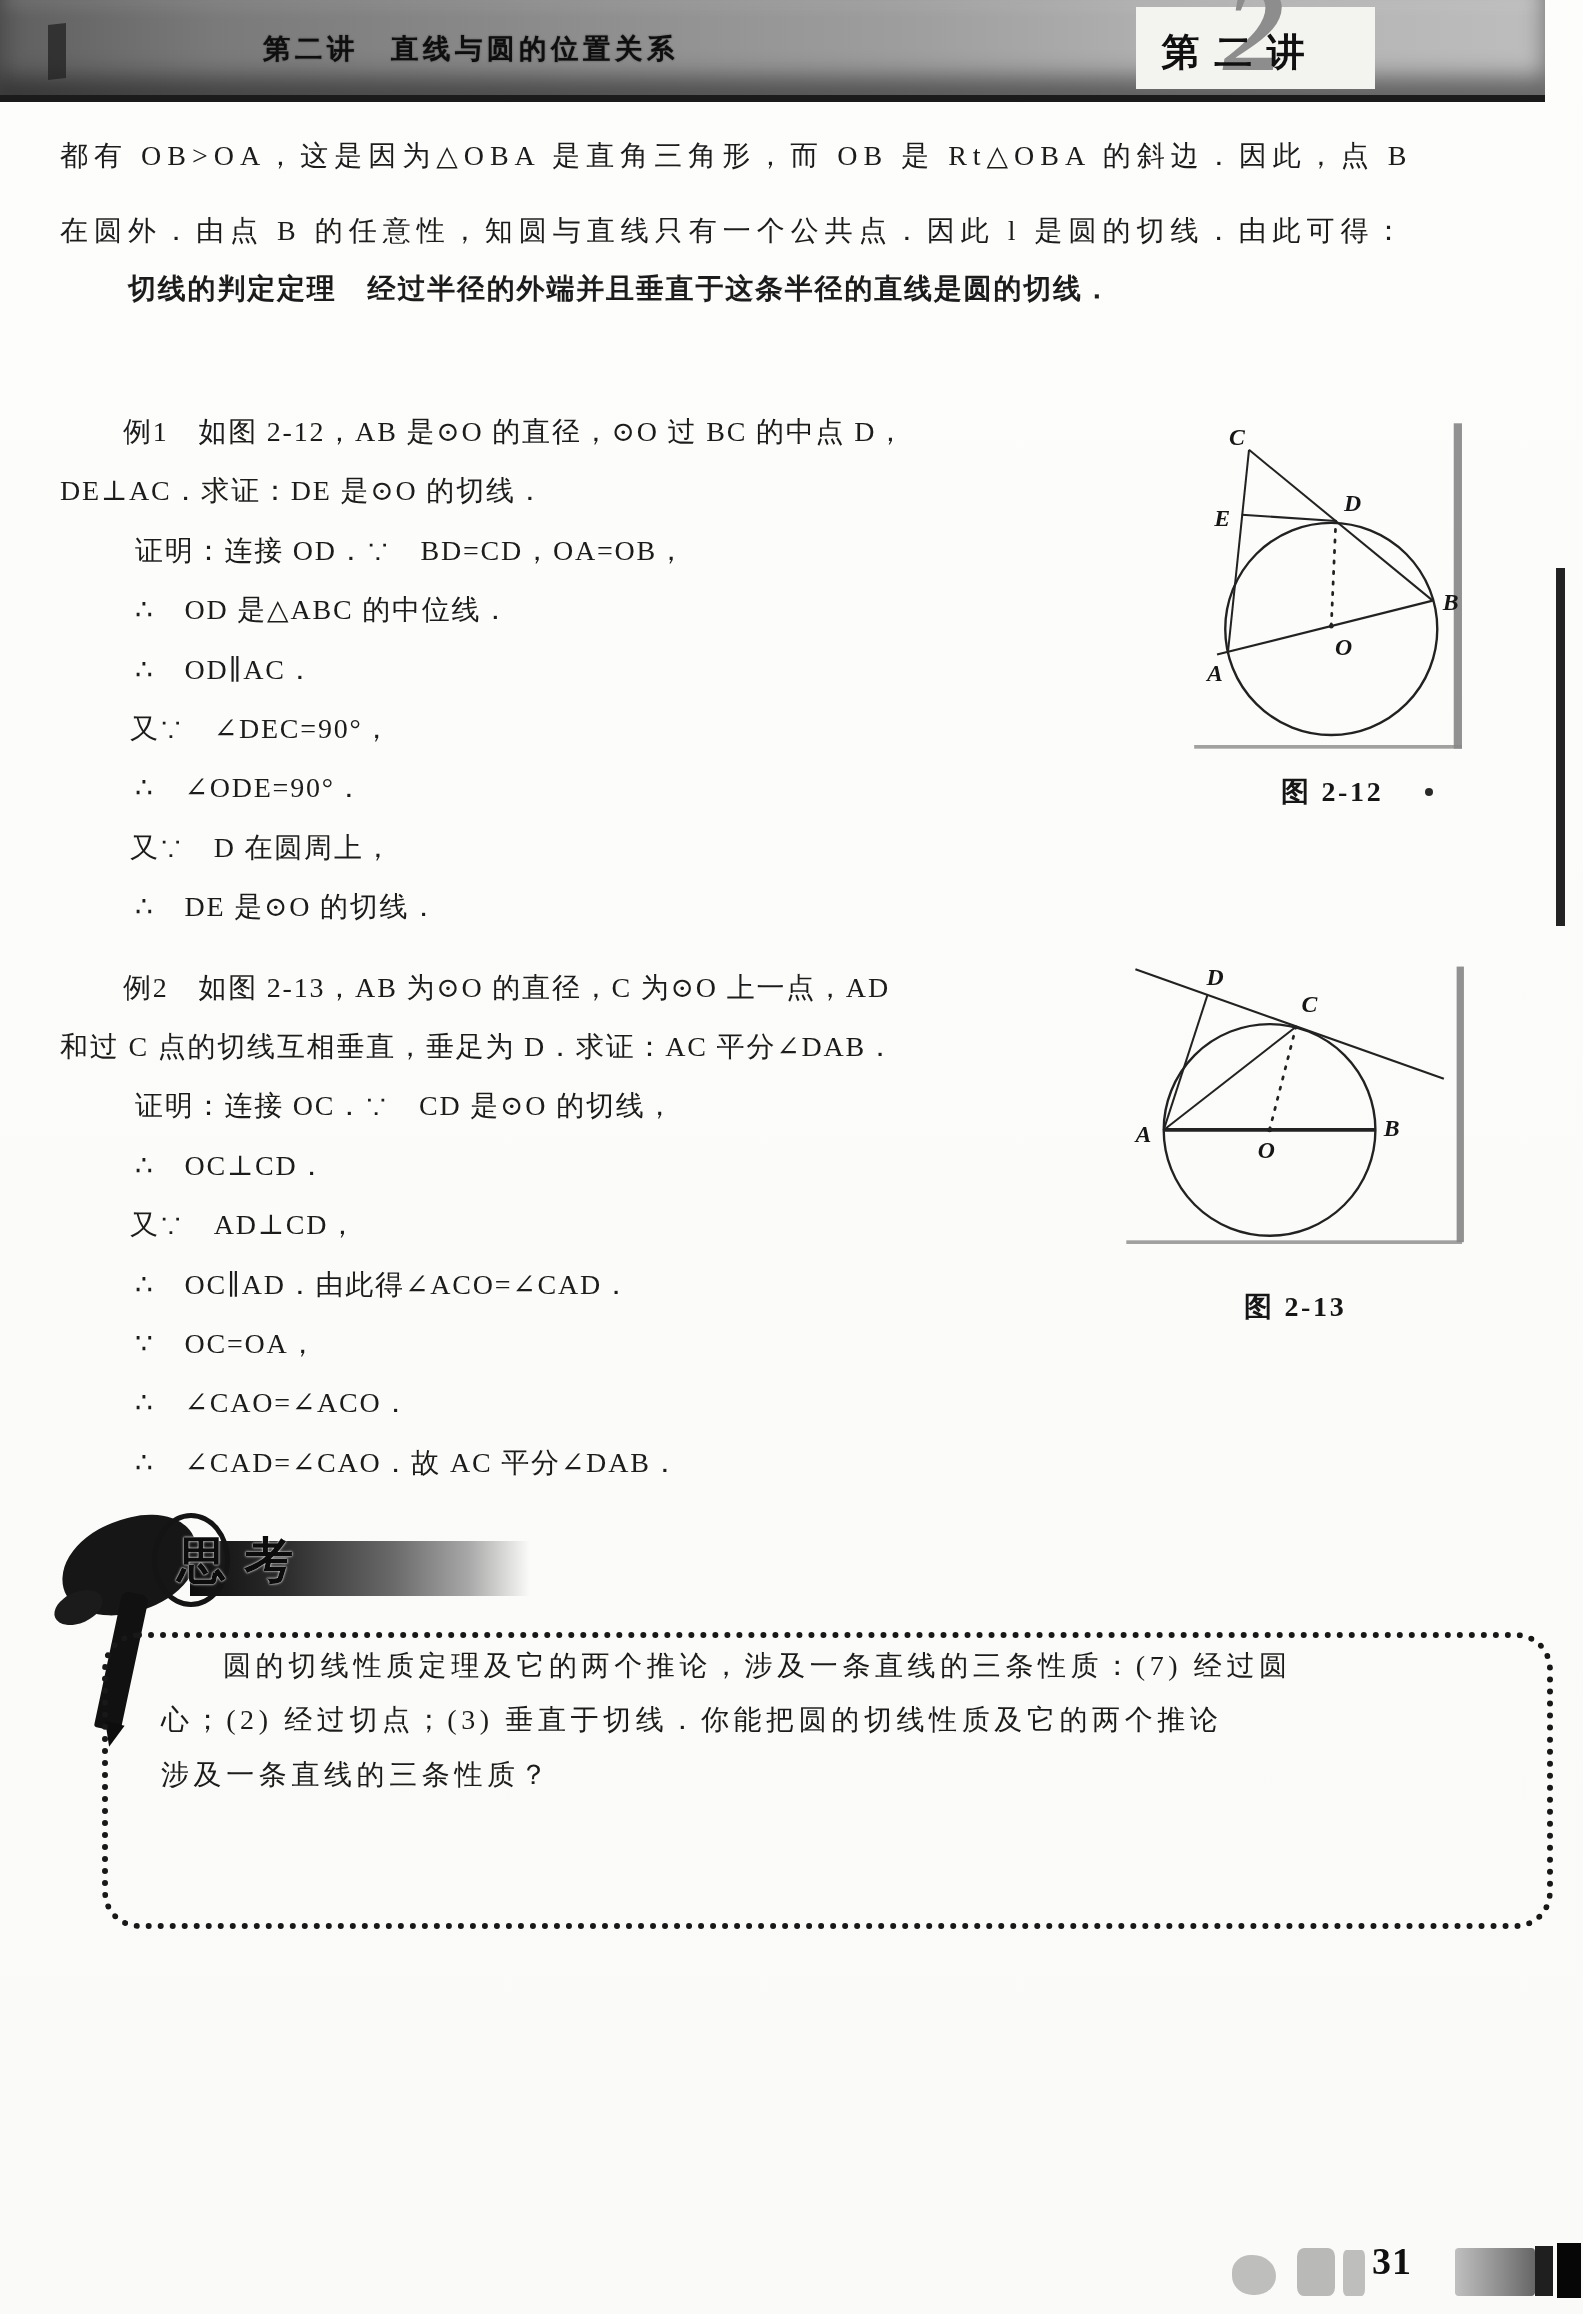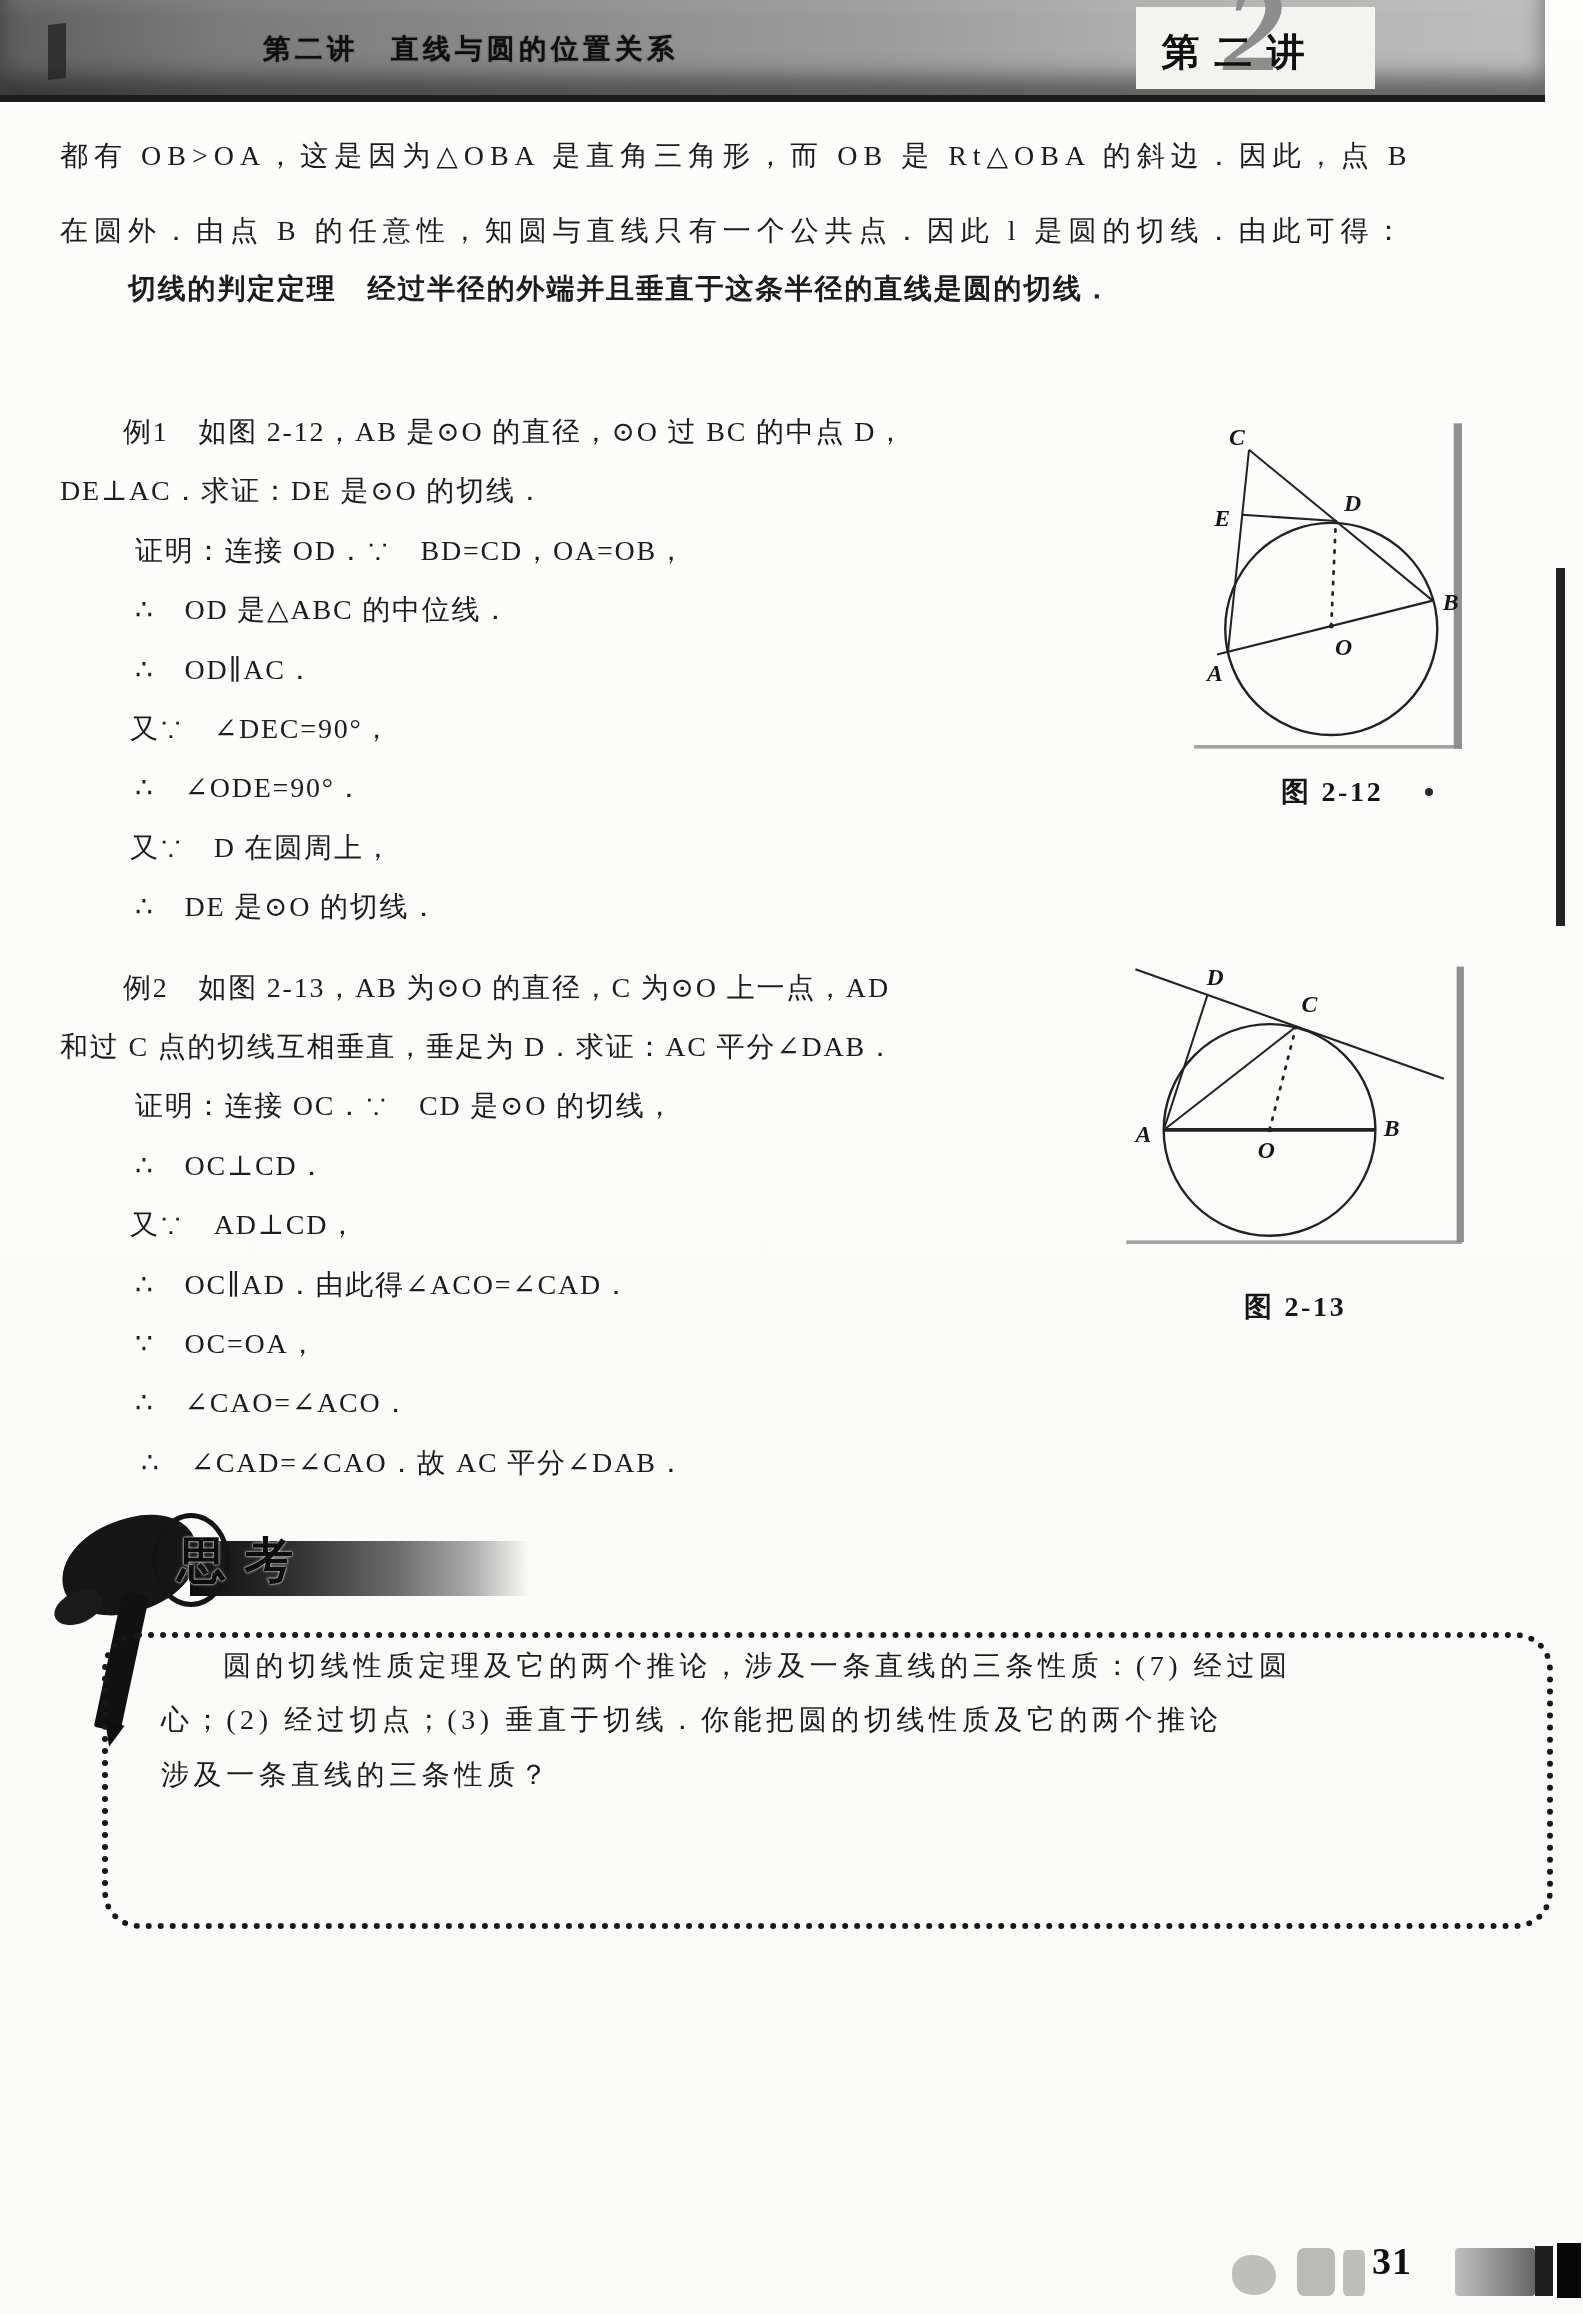--- a/index.html
+++ b/index.html
@@ -113,21 +113,21 @@
   <div class="ink-dot" style="left:1425px;top:788px;"></div>
 
   <div class="tline ex-line" style="left:123px;top:969px;">例2　如图 2-13，AB 为⊙O 的直径，C 为⊙O 上一点，AD</div>
   <div class="tline ex-line" style="left:60px;top:1028px;">和过 C 点的切线互相垂直，垂足为 D．求证：AC 平分∠DAB．</div>
   <div class="tline ex-line" style="left:135px;top:1087px;text-align:center;">证明：连接 OC．∵　CD 是⊙O 的切线，</div>
   <div class="tline ex-line" style="left:135px;top:1147px;">∴　OC⊥CD．</div>
   <div class="tline ex-line" style="left:130px;top:1206px;">又∵　AD⊥CD，</div>
   <div class="tline ex-line" style="left:135px;top:1266px;">∴　OC∥AD．由此得∠ACO=∠CAD．</div>
   <div class="tline ex-line" style="left:135px;top:1325px;">∵　OC=OA，</div>
   <div class="tline ex-line" style="left:135px;top:1384px;">∴　∠CAO=∠ACO．</div>
-  <div class="tline ex-line" style="left:141px;top:1444px;">∴　∠CAD=∠CAO．故 AC 平分∠DAB．</div>
+  <div class="tline ex-line" style="left:135px;top:1444px;">∴　∠CAD=∠CAO．故 AC 平分∠DAB．</div>
 
   <div class="fig" style="left:1119px;top:950px;width:365px;height:306px;">
     <svg width="365" height="306" viewBox="0 0 400 335">
       <rect x="370" y="18" width="8" height="302" fill="#6e6e6e" opacity="0.75"></rect>
       <rect x="8" y="318" width="368" height="4" fill="#8a8a8a" opacity="0.8"></rect>
       <circle cx="165" cy="197" r="116" fill="none" stroke="#222" stroke-width="2.6"></circle>
       <line x1="18" y1="21" x2="356" y2="141" stroke="#222" stroke-width="2.4"></line>
       <line x1="49" y1="197" x2="97" y2="49" stroke="#222" stroke-width="2.2"></line>
       <line x1="49" y1="197" x2="194" y2="84" stroke="#222" stroke-width="2.2"></line>
       <line x1="49" y1="197" x2="281" y2="197" stroke="#222" stroke-width="4.2"></line>

